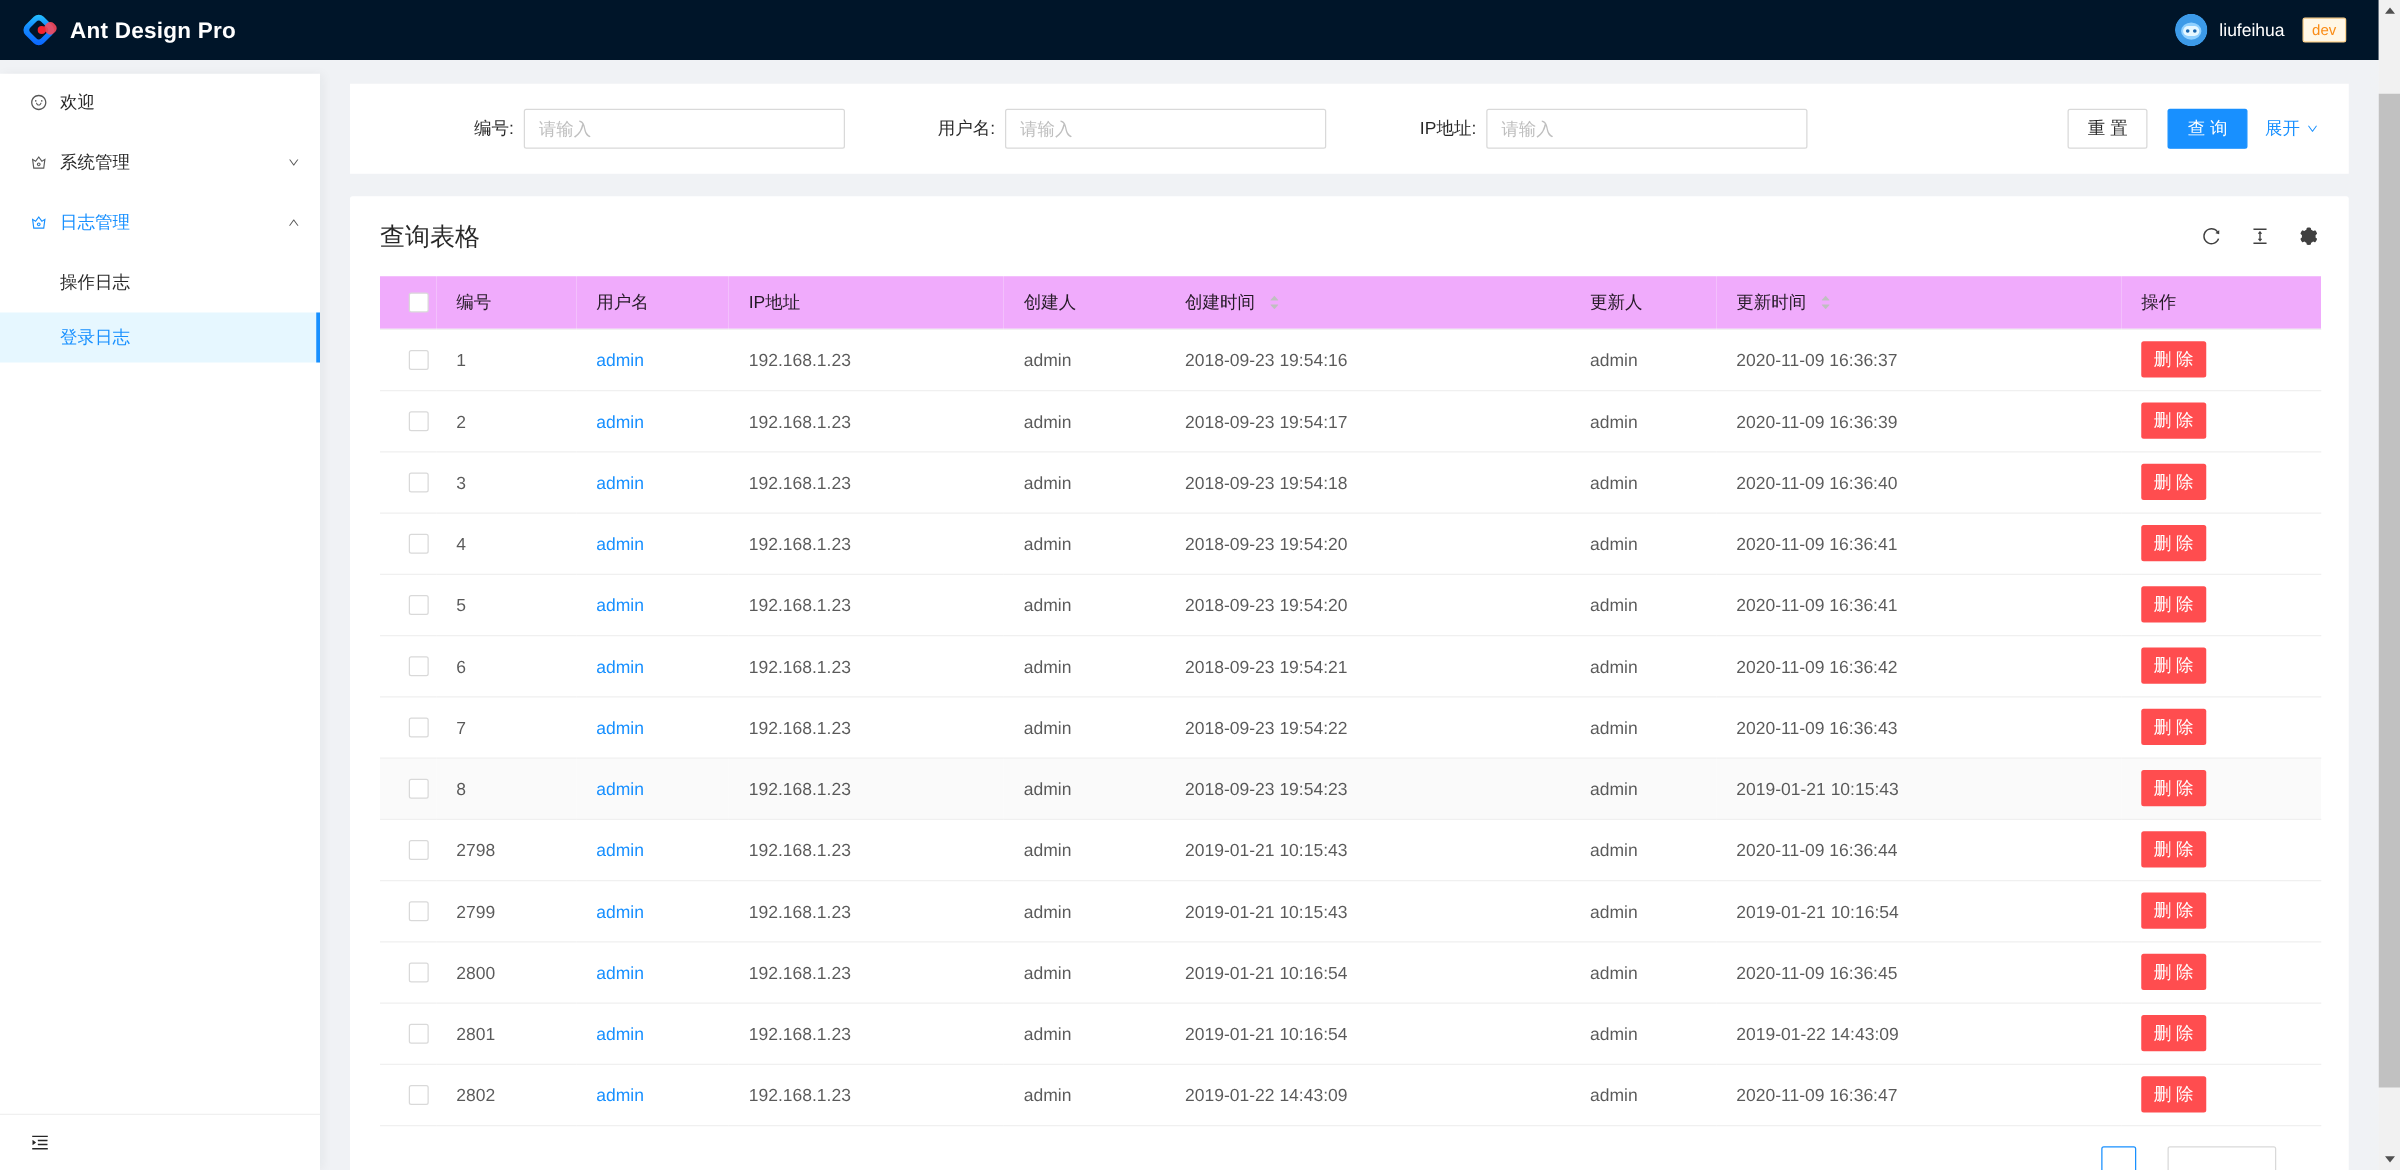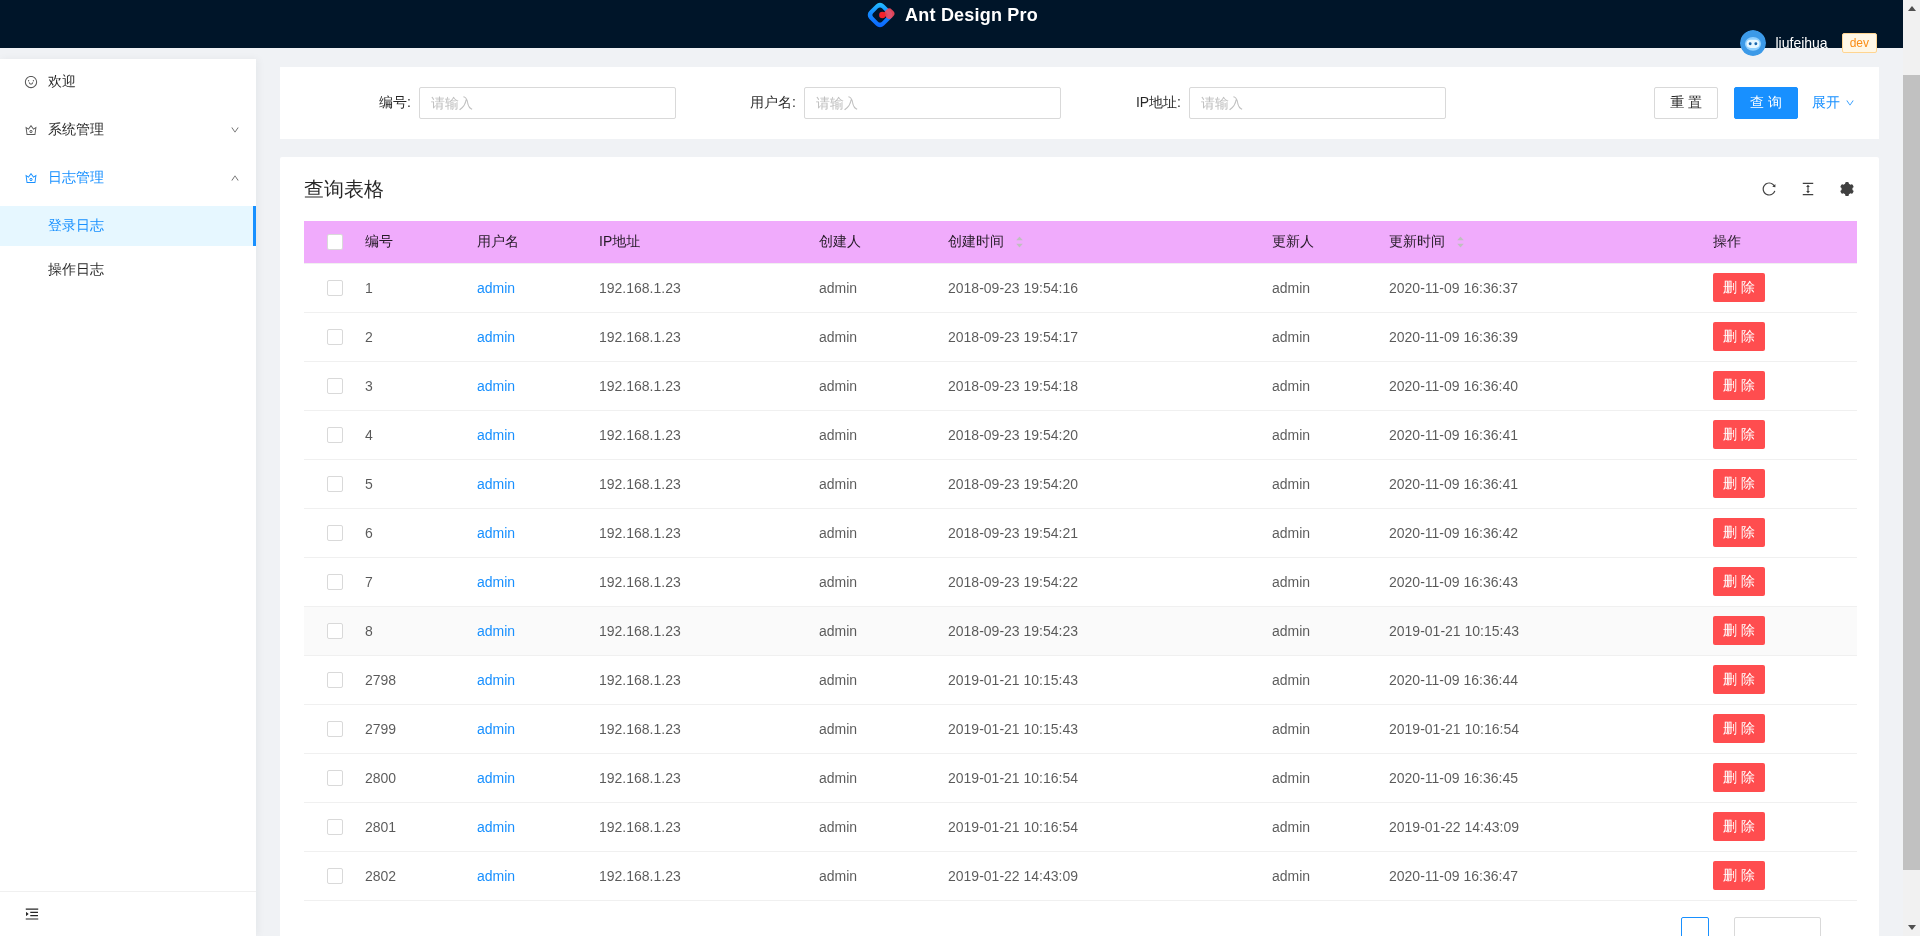--- a/index.html
+++ b/index.html
@@ -1,19 +1,19 @@
 <!DOCTYPE html>
 <html><head>
 <meta charset="utf-8">
 <style>
   * { margin:0; padding:0; box-sizing:border-box; }
   html,body { width:1920px; height:936px; overflow:hidden; font-family:"Liberation Sans","DejaVu Sans",sans-serif; font-size:14px; background:#f0f2f5; color:rgba(0,0,0,.65); }
 
   
-  .header { position:absolute; top:0; left:0; right:17px; height:48px; background:#001529; display:flex; align-items:center; padding:0 16px; z-index:20;flex-direction:column; }
+  .header { position:absolute; top:0; left:0; right:17px; height:48px; background:#001529; display:flex; align-items:center; padding:0 16px; z-index:20; }
   .logo { display:flex; align-items:center; cursor:pointer; }
   .logo svg { width:30px; height:30px; }
   .logo-title { color:#fff; font-size:18px; font-weight:700; margin-left:10px; letter-spacing:.2px; }
   .header-right { margin-left:auto; display:flex; align-items:center; padding-right:10px; }
   .avatar { width:26px; height:26px; border-radius:50%; overflow:hidden; display:inline-flex; }
   .username { color:#fff; margin:0 14px 0 9px; }
   .dev-tag { background:#fff7e6; border:1px solid #ffd591; color:#fa8c16; font-size:12px; line-height:18px; padding:0 7px; border-radius:2px; }
 
   
   .sidebar { position:absolute; top:59px; left:0; bottom:0; width:256px; background:#fff; box-shadow:2px 0 8px rgba(29,35,41,.05); z-index:10; }
@@ -135,25 +135,25 @@
     </div>
     <div class="menu-item active">
       <svg class="mi" viewBox="0 0 1024 1024">
           <path d="M899.6 276.5L705 396.4 518.4 147.5a8.06 8.06 0 0 0-12.9 0L319 396.4 124.3 276.5c-5.7-3.5-13.1 1.2-12.2 7.9L188.5 865c1.1 7.9 7.9 14 16 14h615.1c8 0 14.9-6 15.9-14l76.4-580.6c.8-6.7-6.5-11.4-12.3-7.9zm-126 534.1H250.3l-53.8-409.4 139.8 86.1L512 252.9l175.7 234.4 139.8-86.1-53.9 409.4zM512 509c-62.1 0-112.6 50.5-112.6 112.6S449.9 734.2 512 734.2s112.6-50.5 112.6-112.6S574.1 509 512 509zm0 160.9c-26.6 0-48.2-21.6-48.2-48.3 0-26.6 21.6-48.3 48.2-48.3s48.2 21.6 48.2 48.3c0 26.7-21.6 48.3-48.2 48.3z"></path>
         </svg>
       <span>日志管理</span>
       <svg class="chev" viewBox="0 0 1024 1024" transform="rotate(180)">
           <path d="M884 256h-75c-5.1 0-9.9 2.5-12.9 6.6L512 654.2 227.9 262.6c-3-4.1-7.8-6.6-12.9-6.6h-75c-6.5 0-10.3 7.4-6.5 12.7l352.6 486.1c12.8 17.6 39 17.6 51.7 0l352.6-486.1c3.9-5.3.1-12.7-6.4-12.7z"></path>
         </svg>
     </div>
+    <div class="sub-item">
+      <span>操作日志</span>
+    </div>
     <div class="sub-item selected">
       <span>登录日志</span>
-    </div>
-    <div class="sub-item">
-      <span>操作日志</span>
     </div>
   </div>
   <div class="sidebar-footer">
     <svg viewBox="0 0 1024 1024">
         <path d="M408 442h480c4.4 0 8-3.6 8-8v-56c0-4.4-3.6-8-8-8H408c-4.4 0-8 3.6-8 8v56c0 4.4 3.6 8 8 8zm-8 204c0 4.4 3.6 8 8 8h480c4.4 0 8-3.6 8-8v-56c0-4.4-3.6-8-8-8H408c-4.4 0-8 3.6-8 8v56zm504-486H120c-4.4 0-8 3.6-8 8v56c0 4.4 3.6 8 8 8h784c4.4 0 8-3.6 8-8v-56c0-4.4-3.6-8-8-8zm0 632H120c-4.4 0-8 3.6-8 8v56c0 4.4 3.6 8 8 8h784c4.4 0 8-3.6 8-8v-56c0-4.4-3.6-8-8-8zM142.4 642.1L298.7 519a8.84 8.84 0 0 0 0-13.9L142.4 381.9c-5.8-4.6-14.4-.5-14.4 6.9v246.3a8.9 8.9 0 0 0 14.4 7z"></path>
       </svg>
   </div>
 </aside>
 
 <main class="main">

